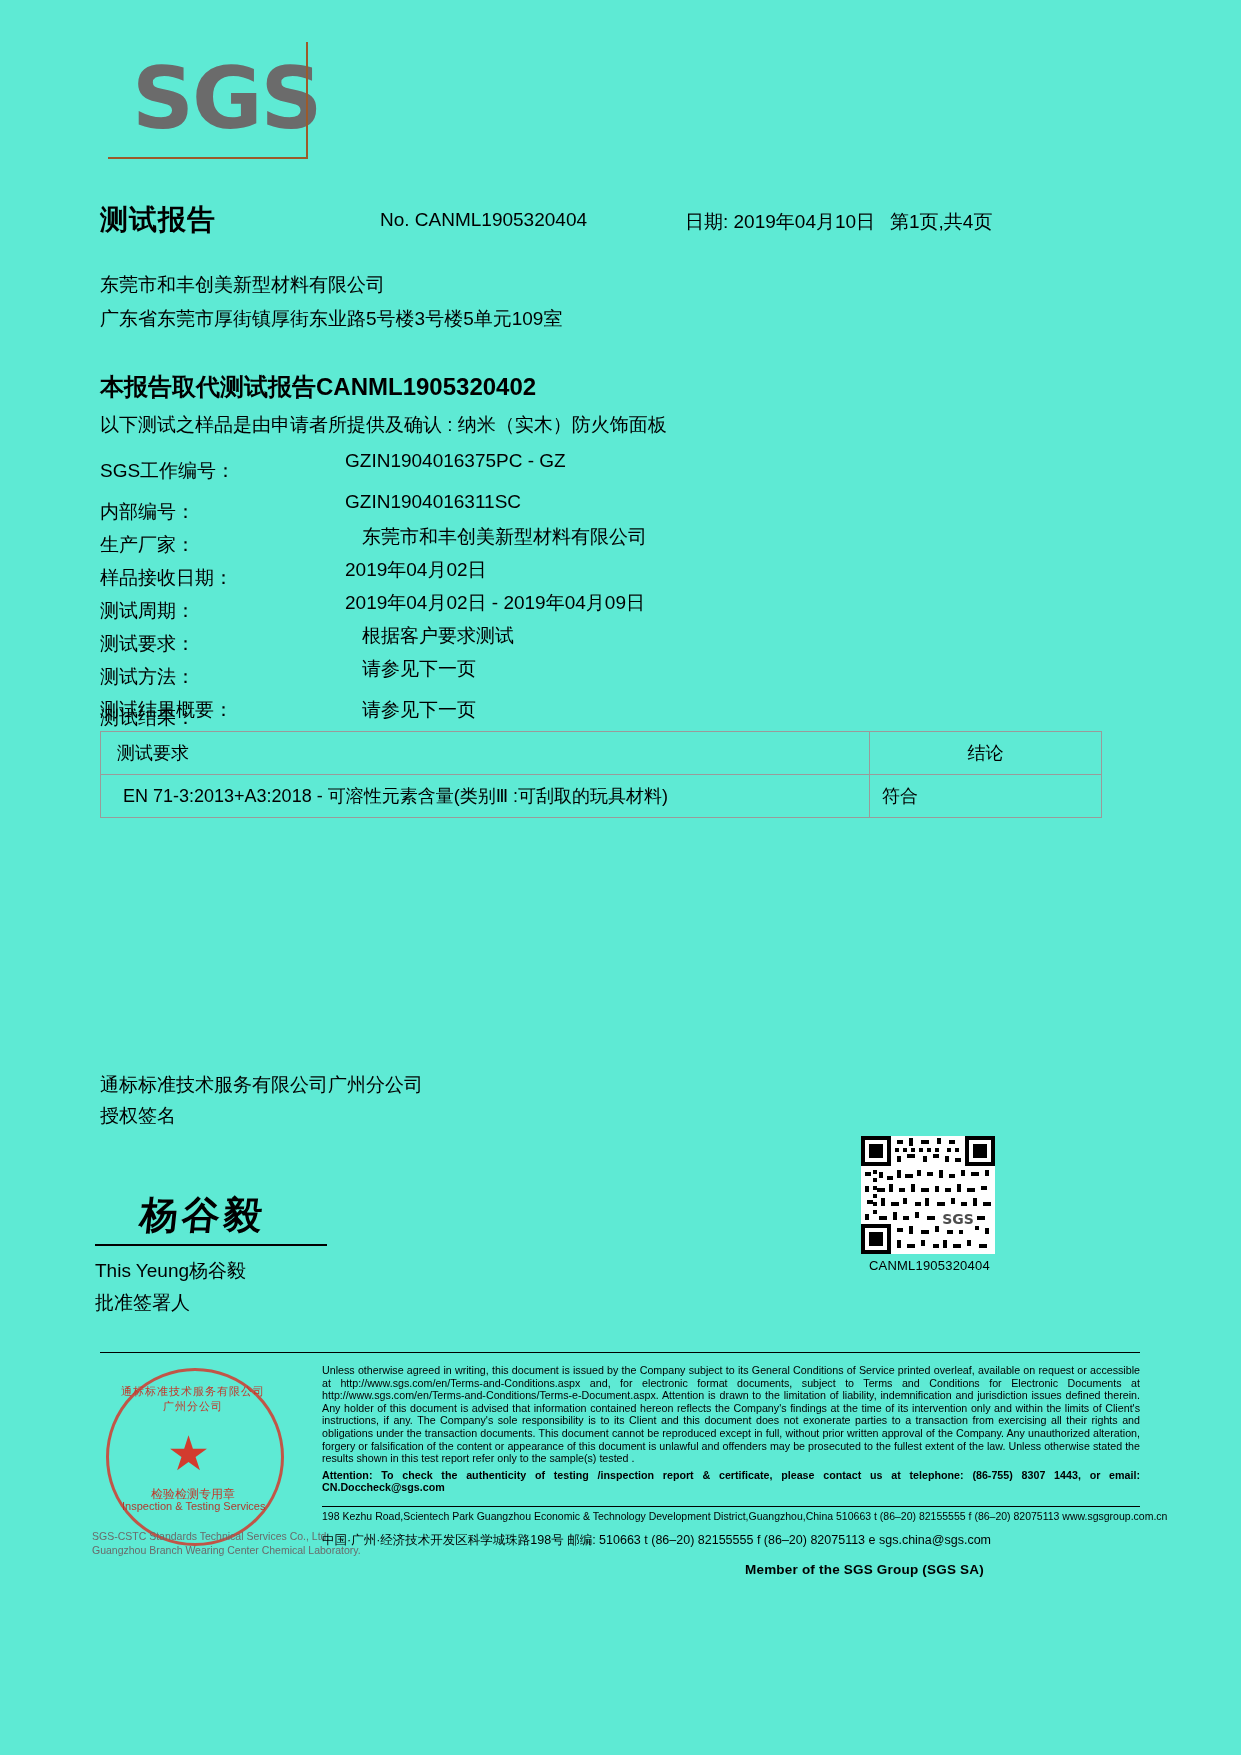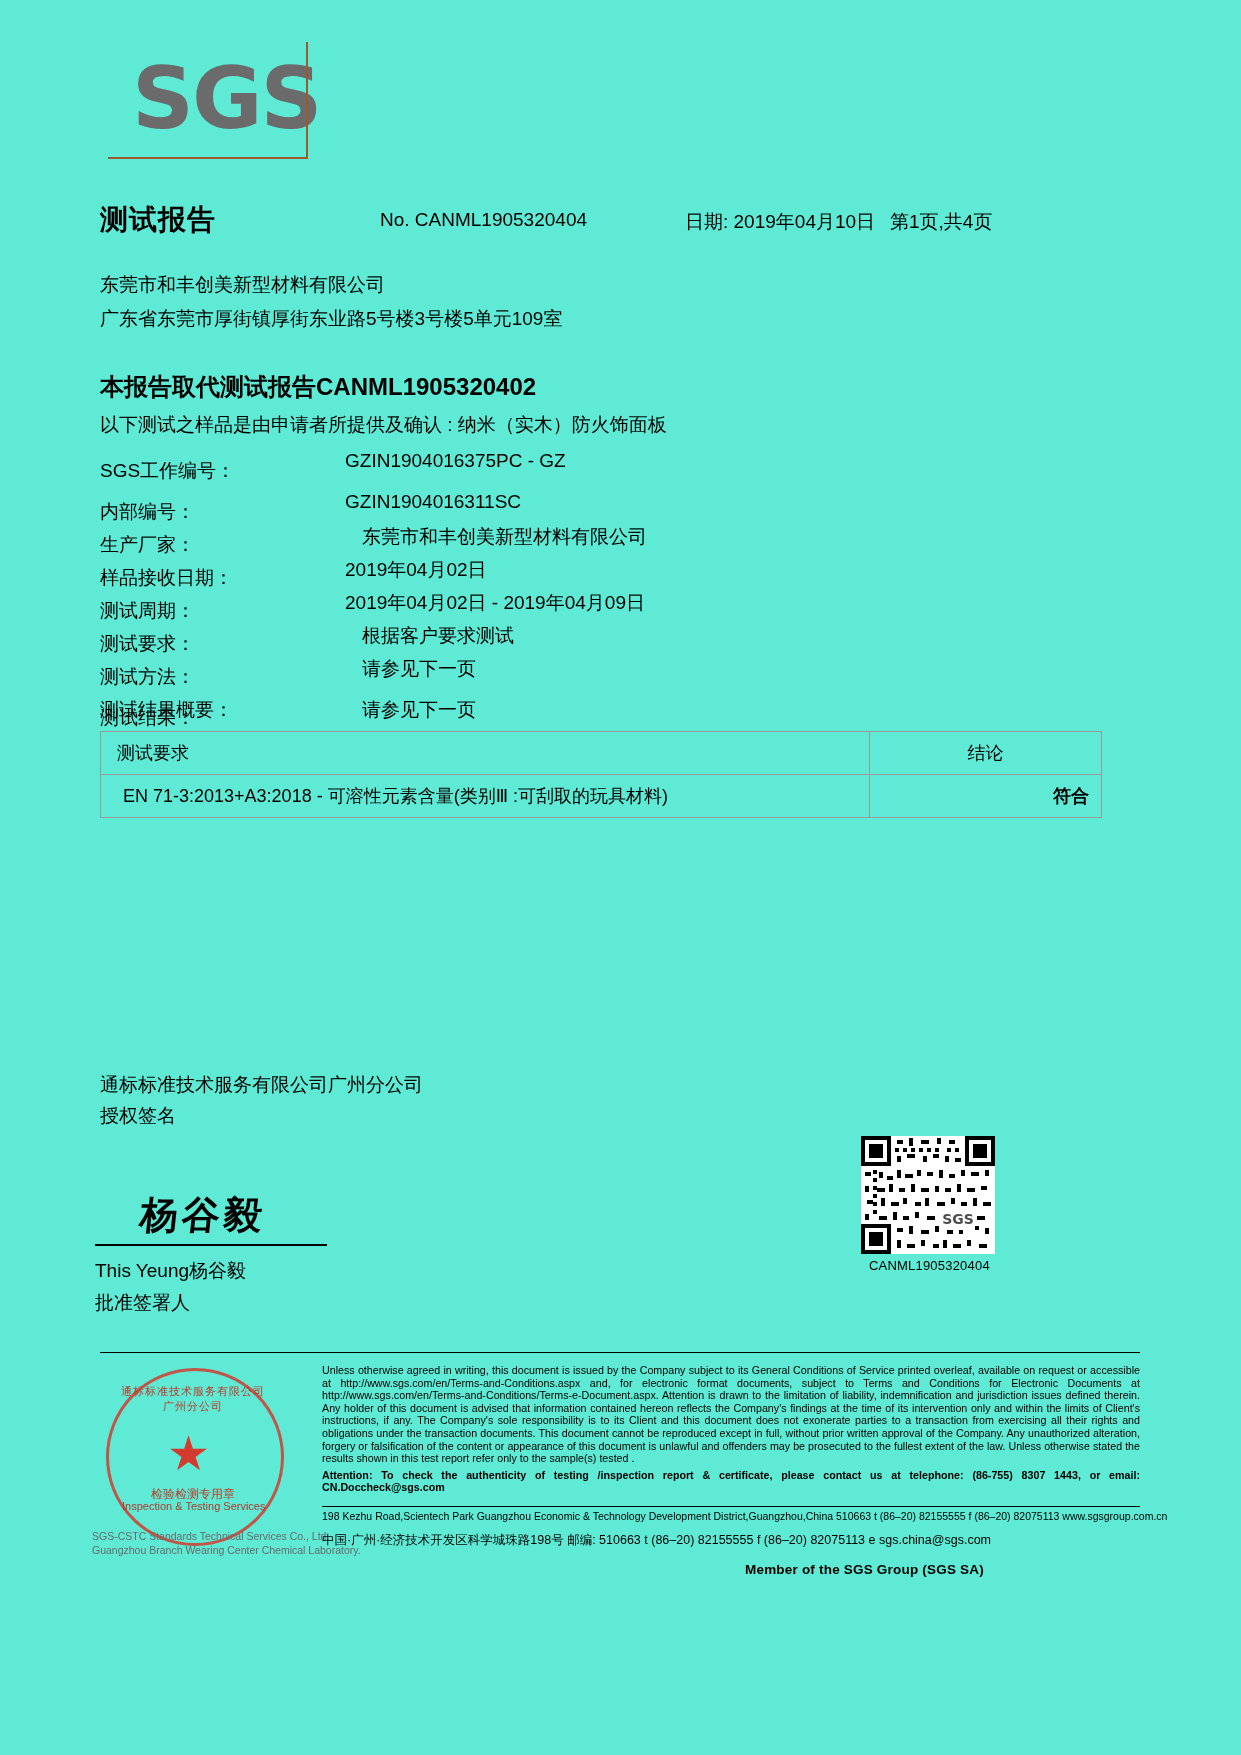--- a/index.html
+++ b/index.html
@@ -162,22 +162,21 @@
     width: 740px;
     padding-left: 16px;
   }
   .results-table th.col-res {
     text-align: center;
   }
   .results-table td.cell-req {
     padding-left: 22px;
   }
   .results-table td.cell-res {
-    text-align: right;
-    font-weight: bold;
+    text-align: left;
   }
 
   
   .company-sign {
     position: absolute;
     left: 100px;
     top: 1069px;
     font-size: 19px;
     line-height: 31px;
   }

